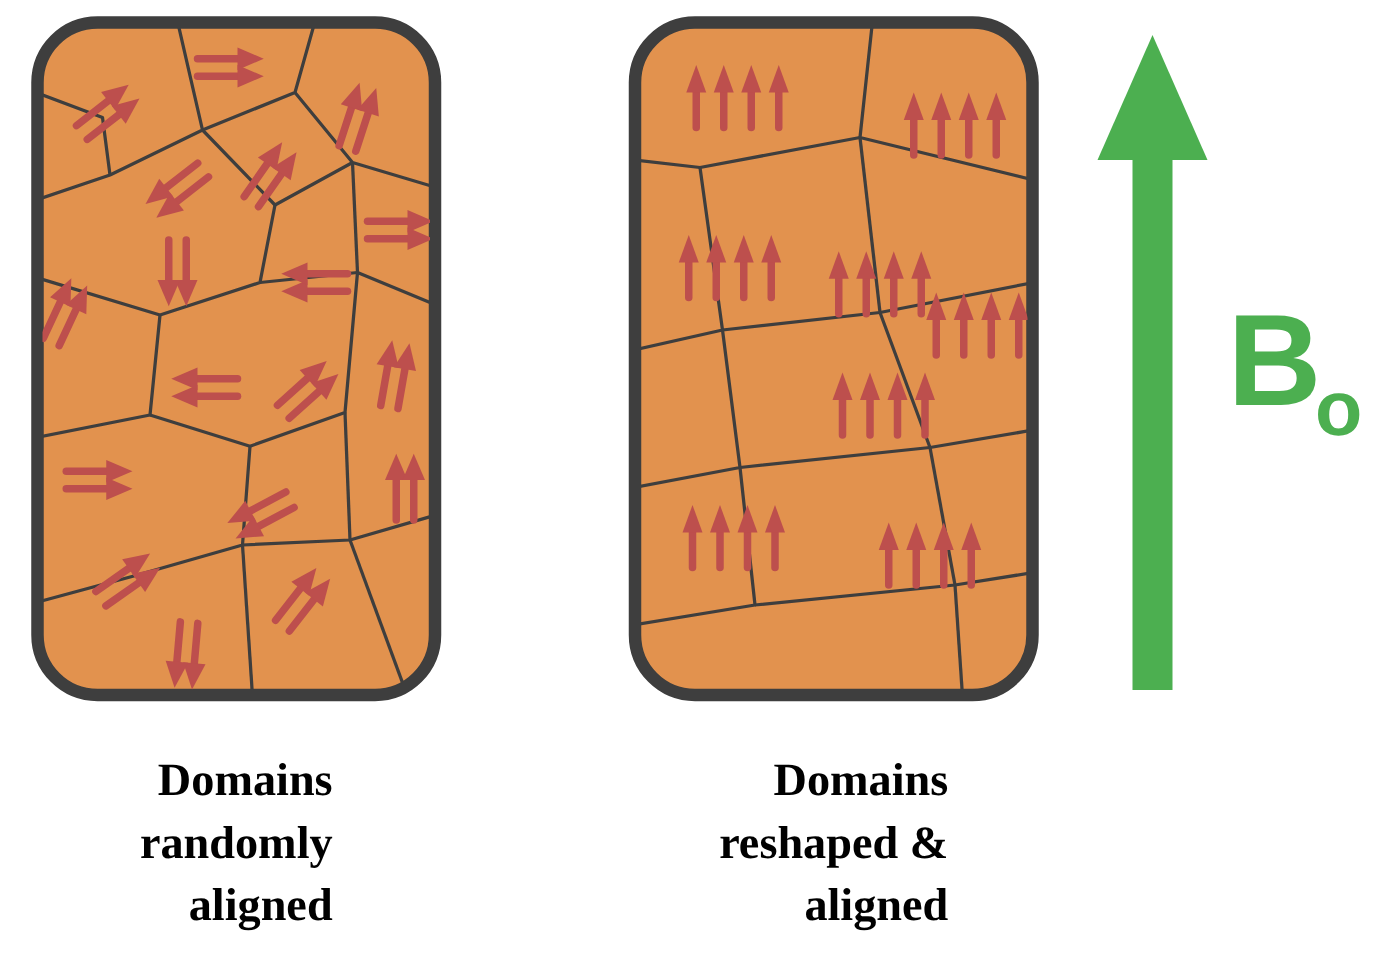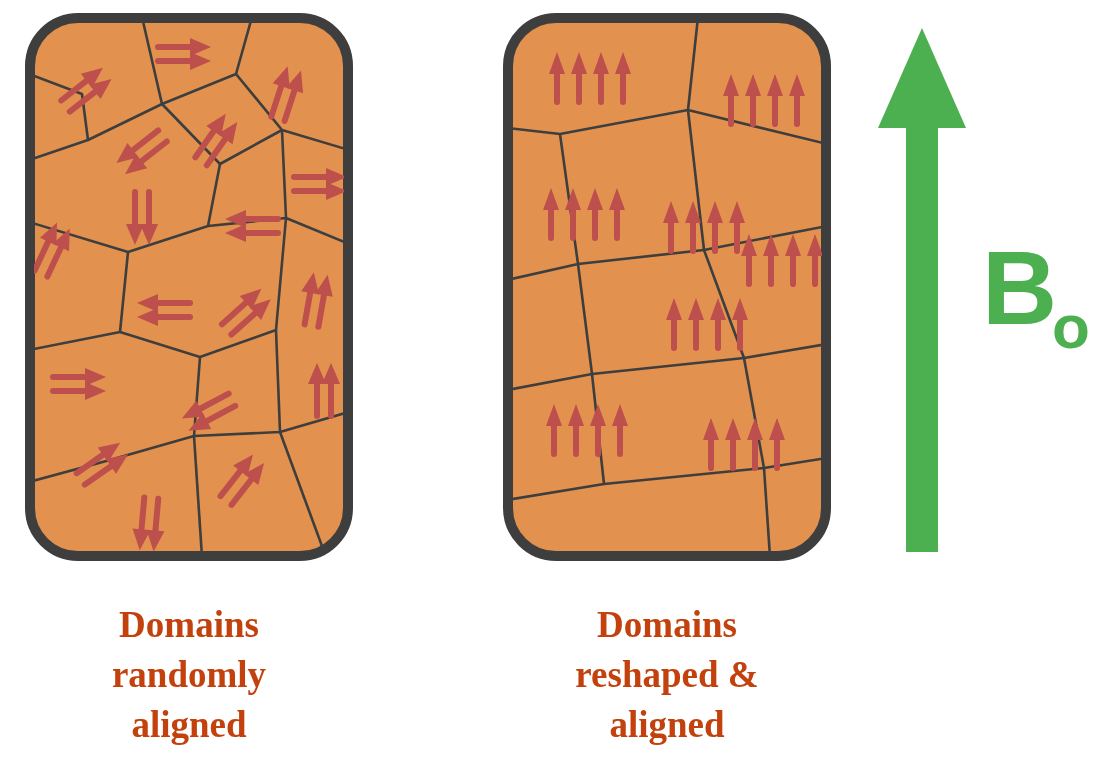--- a/index.html
+++ b/index.html
@@ -15,22 +15,22 @@
     display:flex;align-items:flex-start;
   }
   .figure{display:flex;flex-direction:column;align-items:center;}
   .figure.left{margin-right:148px;}
   .figure.right{margin-right:28px;}
   .caption{
     margin-top:38px;
     font-weight:700;
     font-size:37px;
     line-height:1.35;
-    color:#c2410c;
-    text-align:center;
+    color:#000000;
+    text-align:right;
     white-space:pre-line;
     font-family:"Liberation Serif", serif;
   }
   svg{display:block;}
 </style>
 </head>
 <body>
 
 <div class="stage">
   <div class="row">

